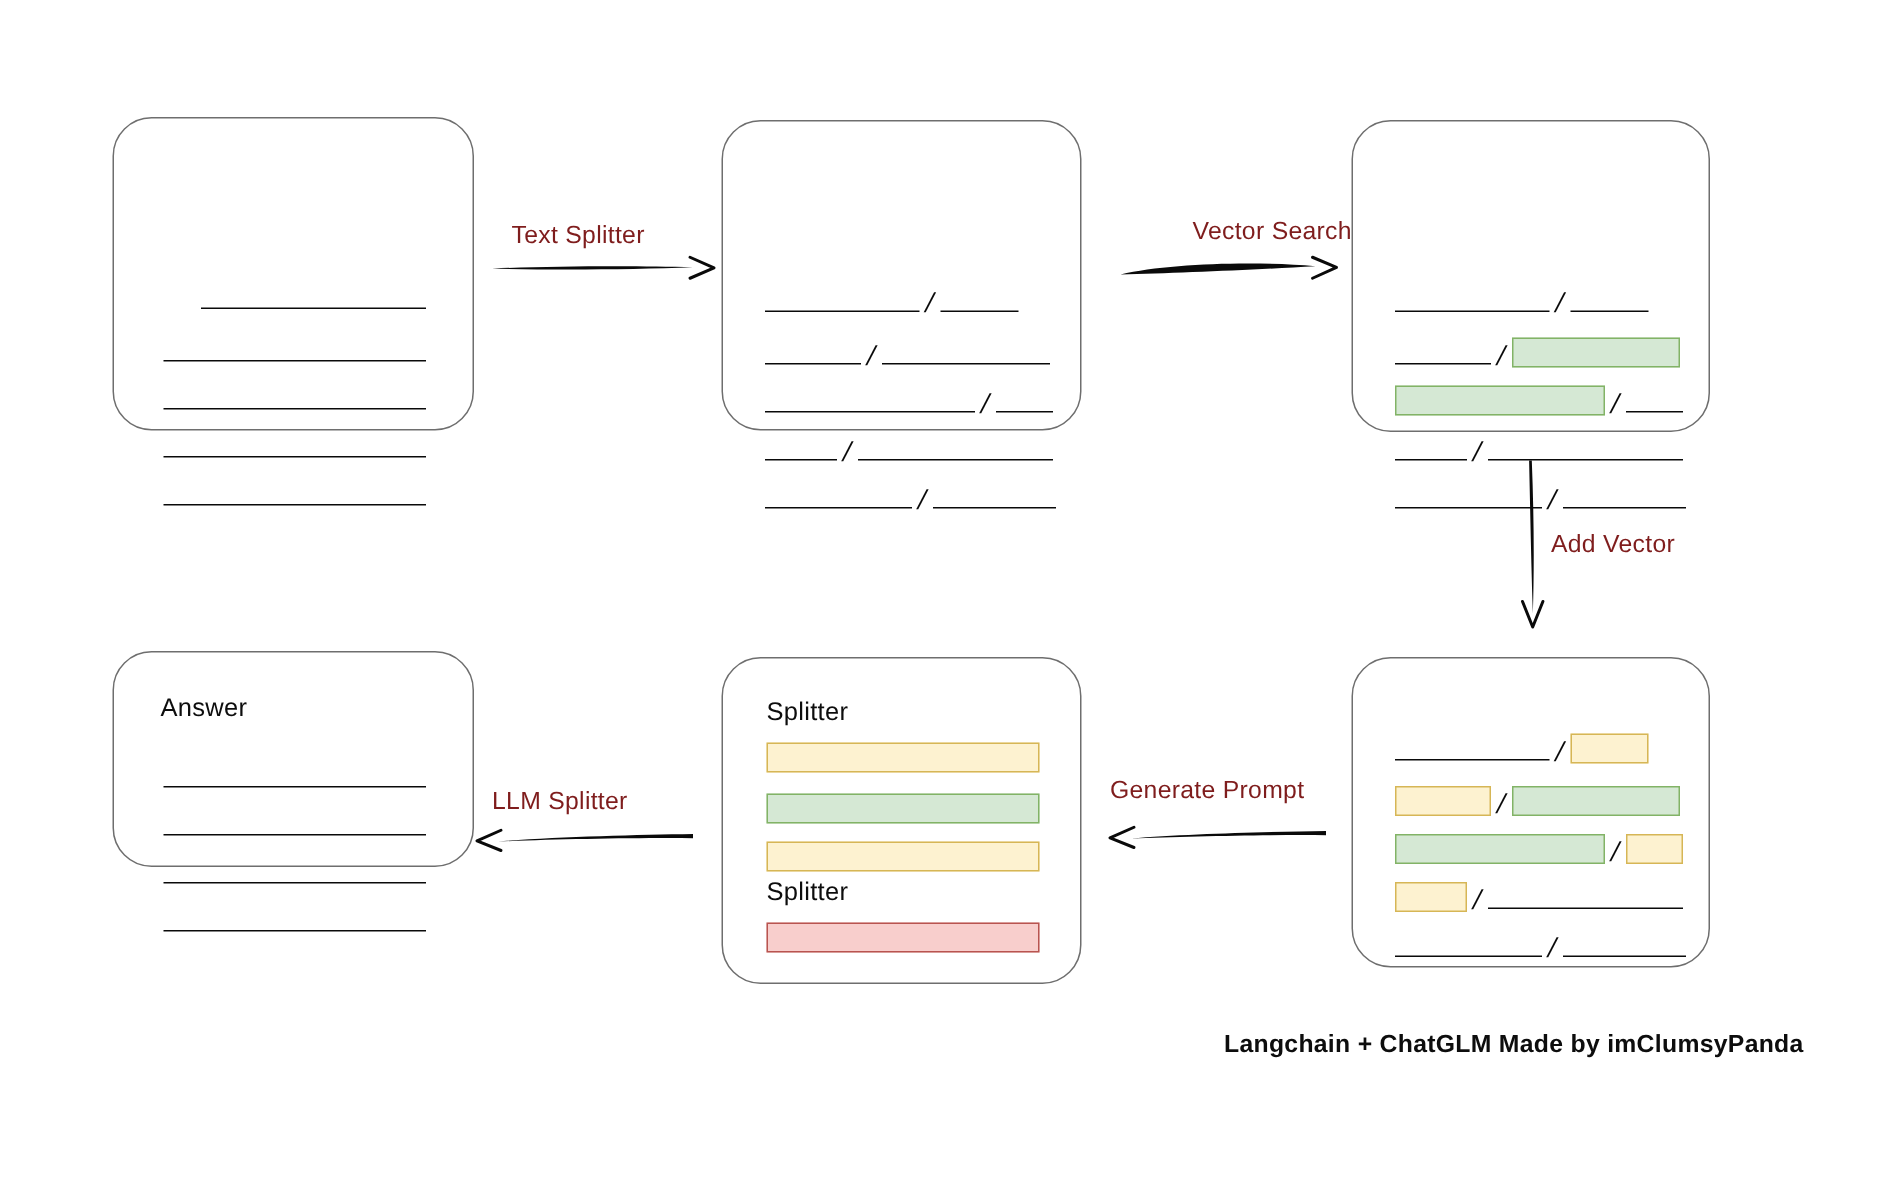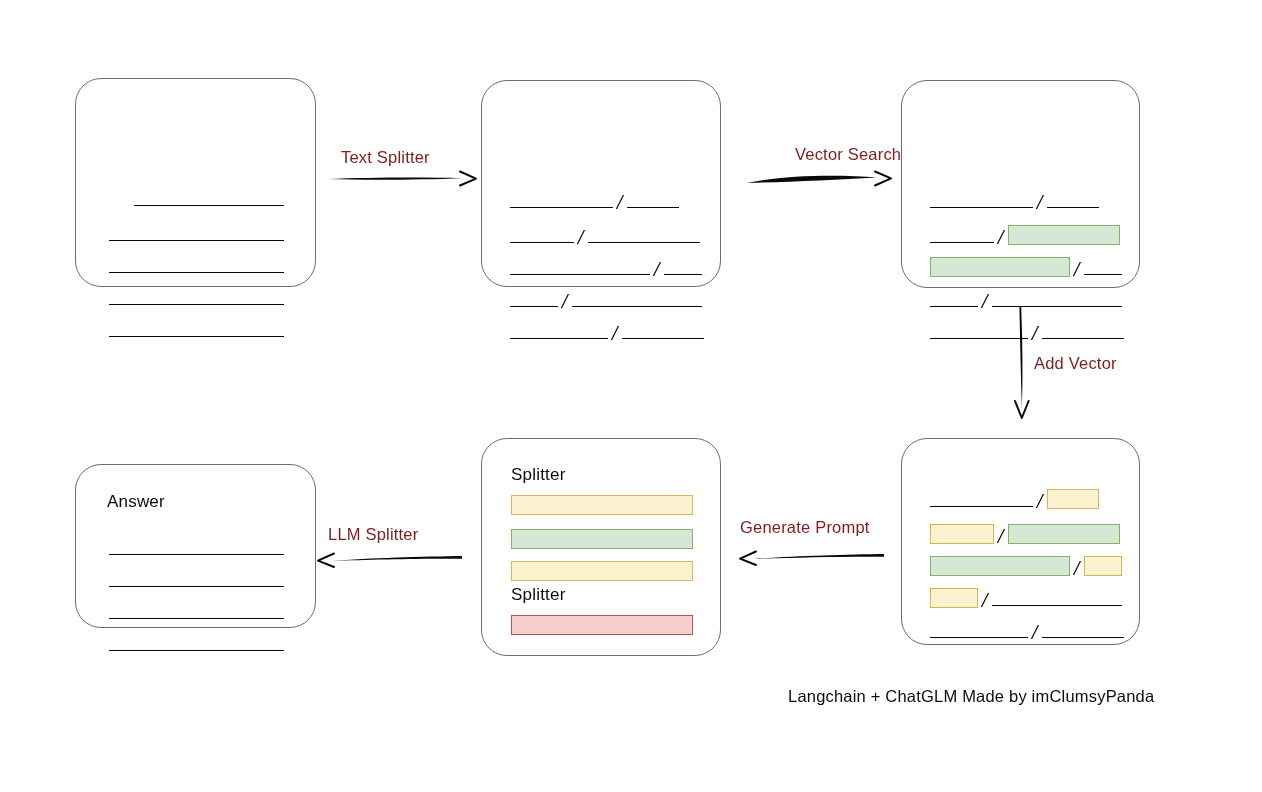--- a/index.html
+++ b/index.html
@@ -257,31 +257,31 @@
   <div class="card-label" style="left:29px; top:146px;">Splitter</div>
   <div class="bar red" style="left:29px; top:176px; width:182px;"></div>
 </div>
 
 <div class="edge-label" style="left:328px; top:525px;">LLM Splitter</div>
 <svg class="arrow" style="left:316px; top:547px;" width="148" height="24" viewBox="0 0 148 24">
   <path d="M146,9 C108,9.5 52,11 16,14 C52,12.6 108,11.4 146,11.8 Z" fill="#0a0a0a"></path>
   <path d="M18,6.5 L2,13.6 L18,20" fill="none" stroke="#0a0a0a" stroke-width="2" stroke-linejoin="round" stroke-linecap="round"></path>
 </svg>
 
-<div class="card" style="left:75px; top:464px; width:241px; height:164px;text-align:center;">
+<div class="card" style="left:75px; top:434px; width:241px; height:144px;text-align:center;">
   <div class="card-label" style="left:31px; top:27px;">Answer</div>
   <div class="rows">
     <div class="row" style="left:33px; top:68px;">
       <span class="seg" style="width:175px;"></span>
     </div>
     <div class="row" style="left:33px; top:100px;">
       <span class="seg" style="width:175px;"></span>
     </div>
     <div class="row" style="left:33px; top:132px;">
       <span class="seg" style="width:175px;"></span>
     </div>
     <div class="row" style="left:33px; top:164px;">
       <span class="seg" style="width:175px;"></span>
     </div>
   </div>
 </div>
 
-<div class="caption" style="left:788px; top:687px;">Langchain + ChatGLM Made by imClumsyPanda</div>
+<div class="caption" style="left:816px; top:687px;font-weight:bold;">Langchain + ChatGLM Made by imClumsyPanda</div>
 
 </body></html>

